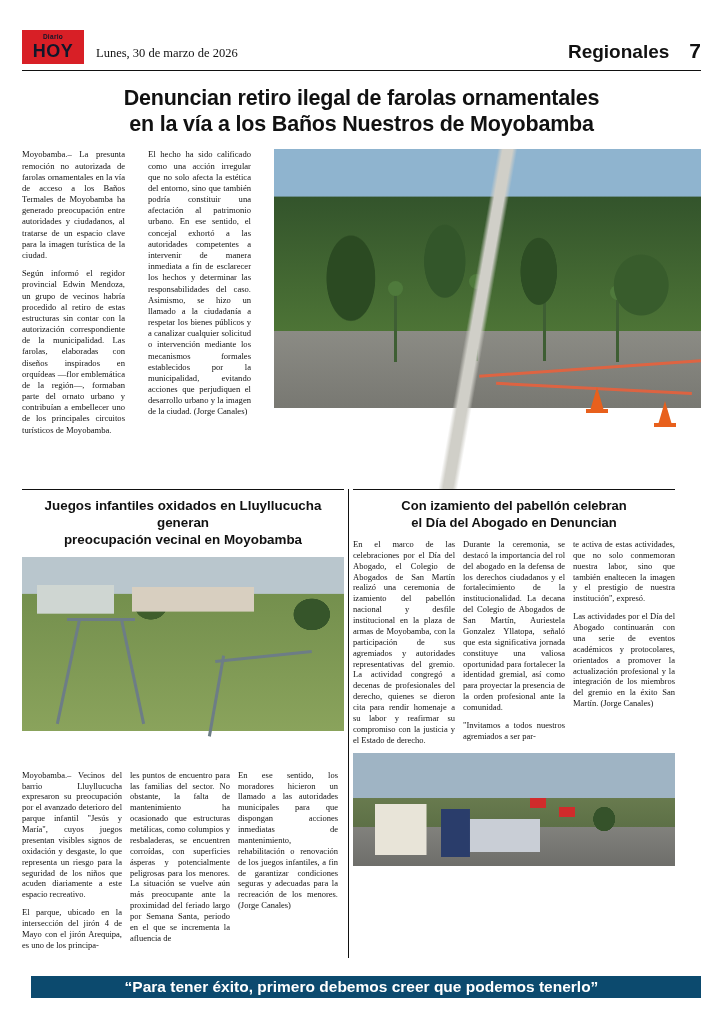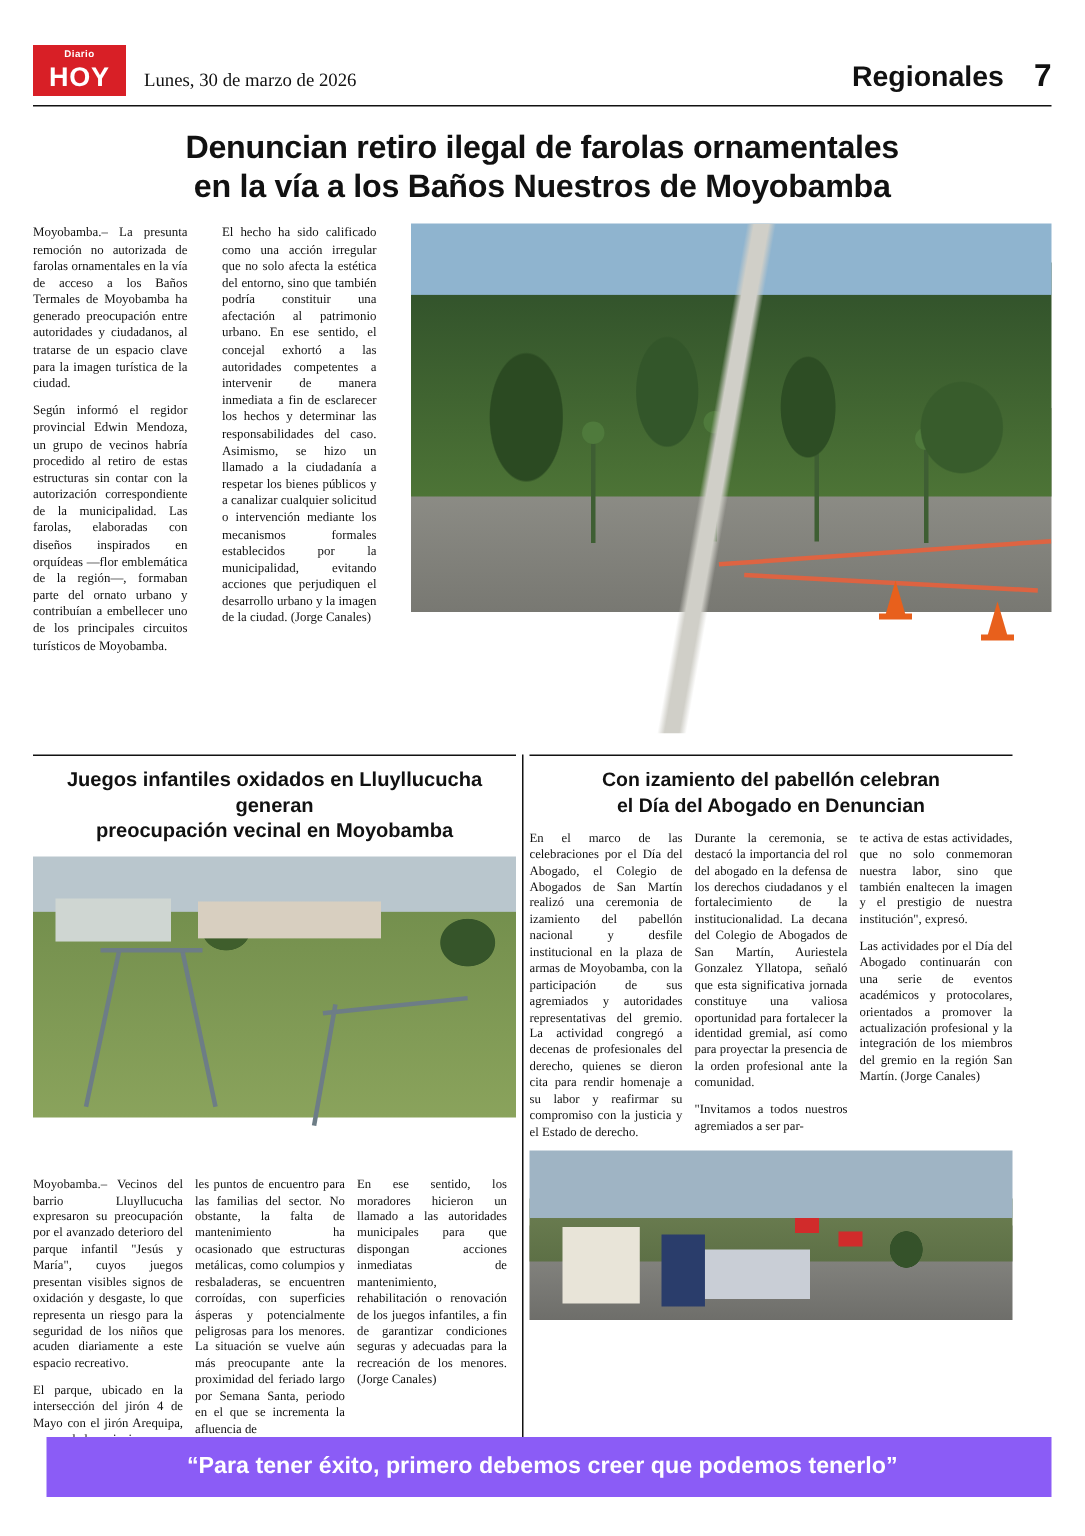--- a/index.html
+++ b/index.html
@@ -8,21 +8,21 @@
     background:#ffffff;
     font-family:"Liberation Serif", serif;
     color:#111;
     overflow:hidden;
   }
   .page{position:relative;width:723px;height:1024px;box-sizing:border-box;padding:0 22px;}
 
   
   .masthead{display:flex;align-items:flex-end;gap:12px;padding-top:30px;}
   .logo{
-    width:62px;height:34px;background:#d81f26;color:#ffffff;
+    width:62px;height:34px;background:#d81f26;color:#0f172a;
     display:flex;flex-direction:column;align-items:center;justify-content:center;
     font-family:"Liberation Sans",sans-serif;line-height:1;
   }
   .logo .small{font-size:6.5px;letter-spacing:.3px;font-weight:bold;}
   .logo .big{font-size:18px;font-weight:bold;letter-spacing:.5px;margin-top:1px;}
   .masthead .date{font-size:12.5px;font-family:"Liberation Serif",serif;padding-bottom:3px;}
   .masthead .spacer{flex:1;}
   .masthead .section{font-family:"Liberation Sans",sans-serif;font-weight:bold;font-size:19px;padding-bottom:1px;}
   .masthead .pagenum{font-family:"Liberation Sans",sans-serif;font-weight:bold;font-size:21px;padding-bottom:1px;margin-left:8px;}
   .rule{border-top:1.4px solid #111;margin-top:6px;}
@@ -62,21 +62,21 @@
       linear-gradient(100deg, transparent 46%, #d0cfc8 47%, #d0cfc8 49%, transparent 50%),
       linear-gradient(transparent 0 0);
   }
   .lamp{position:absolute;width:3px;background:#3e5e33;}
   .lamp i{position:absolute;top:-11px;left:-6px;width:15px;height:15px;border-radius:50%;background:#4f7a3c;display:block;}
   .cone{position:absolute;width:0;height:0;border-left:7px solid transparent;border-right:7px solid transparent;border-bottom:24px solid #e8601c;}
   .cone::after{content:"";position:absolute;left:-11px;top:22px;width:22px;height:4px;background:#e8601c;}
   .tape{position:absolute;height:3px;background:#e8603c;opacity:.9;}
 
   
-  .lower{display:flex;gap:4px;margin-top:14px;}
+  .lower{display:flex;gap:4px;}
   .left-block{width:322px;}
   .right-block{width:322px;}
   .divider{width:1px;background:#111;align-self:stretch;}
 
   .subhead{
     font-family:"Liberation Sans",sans-serif;font-weight:bold;text-align:center;
     font-size:13.4px;line-height:1.25;margin:0 0 8px;
   }
   .subhead.smaller{font-size:13px;}
   .hr-thin{border-top:1px solid #111;margin:0 0 8px;}
@@ -114,22 +114,22 @@
   .cols3{display:flex;gap:8px;margin-top:8px;}
   .cols3 .c{width:100px;}
   .cols3 .c p{margin:0 0 7px;font-size:8.5px;line-height:1.28;text-align:justify;font-family:"Liberation Serif",serif;}
 
   .cols3b{display:flex;gap:8px;margin-top:0;}
   .cols3b .c{width:102px;}
   .cols3b .c p{margin:0 0 7px;font-size:8.5px;line-height:1.28;text-align:justify;font-family:"Liberation Serif",serif;}
 
   
   .quote{
-    position:absolute;left:22px;right:22px;bottom:26px;height:40px;
-    background:#8b5cf6;color:#fff;display:flex;align-items:center;justify-content:center;
+    position:absolute;left:22px;right:22px;bottom:26px;height:22px;
+    background:#0c4a6e;color:#fff;display:flex;align-items:center;justify-content:center;
     font-family:"Liberation Sans",sans-serif;font-weight:bold;font-size:15.5px;
   }
   .quote .bar{position:absolute;left:0;top:0;bottom:0;width:9px;background:#ffffff;}
 </style>
 </head>
 <body>
 
 <div class="page">
 
   <div class="masthead">
@@ -217,21 +217,21 @@
       <div class="cols3b">
         <div class="c">
           <p>En el marco de las celebraciones por el Día del Abogado, el Colegio de Abogados de San Martín realizó una ceremonia de izamiento del pabellón nacional y desfile institucional en la plaza de armas de Moyobamba, con la participación de sus agremiados y autoridades representativas del gremio. La actividad congregó a decenas de profesionales del derecho, quienes se dieron cita para rendir homenaje a su labor y reafirmar su compromiso con la justicia y el Estado de derecho.</p>
         </div>
         <div class="c">
           <p>Durante la ceremonia, se destacó la importancia del rol del abogado en la defensa de los derechos ciudadanos y el fortalecimiento de la institucionalidad. La decana del Colegio de Abogados de San Martín, Auriestela Gonzalez Yllatopa, señaló que esta significativa jornada constituye una valiosa oportunidad para fortalecer la identidad gremial, así como para proyectar la presencia de la orden profesional ante la comunidad.</p>
           <p>"Invitamos a todos nuestros agremiados a ser par-</p>
         </div>
         <div class="c">
           <p>te activa de estas actividades, que no solo conmemoran nuestra labor, sino que también enaltecen la imagen y el prestigio de nuestra institución", expresó.</p>
-          <p>Las actividades por el Día del Abogado continuarán con una serie de eventos académicos y protocolares, orientados a promover la actualización profesional y la integración de los miembros del gremio en la región San Martín. (Jorge Canales)</p>
+          <p>Las actividades por el Día del Abogado continuarán con una serie de eventos académicos y protocolares, orientados a promover la actualización profesional y la integración de los miembros del gremio en la éxito San Martín. (Jorge Canales)</p>
         </div>
       </div>
       <div class="ph3">
         <span class="flag" style="left:55%;top:30%;"></span>
         <span class="flag" style="left:64%;top:36%;"></span>
       </div>
     </div>
 
   </div>
 

